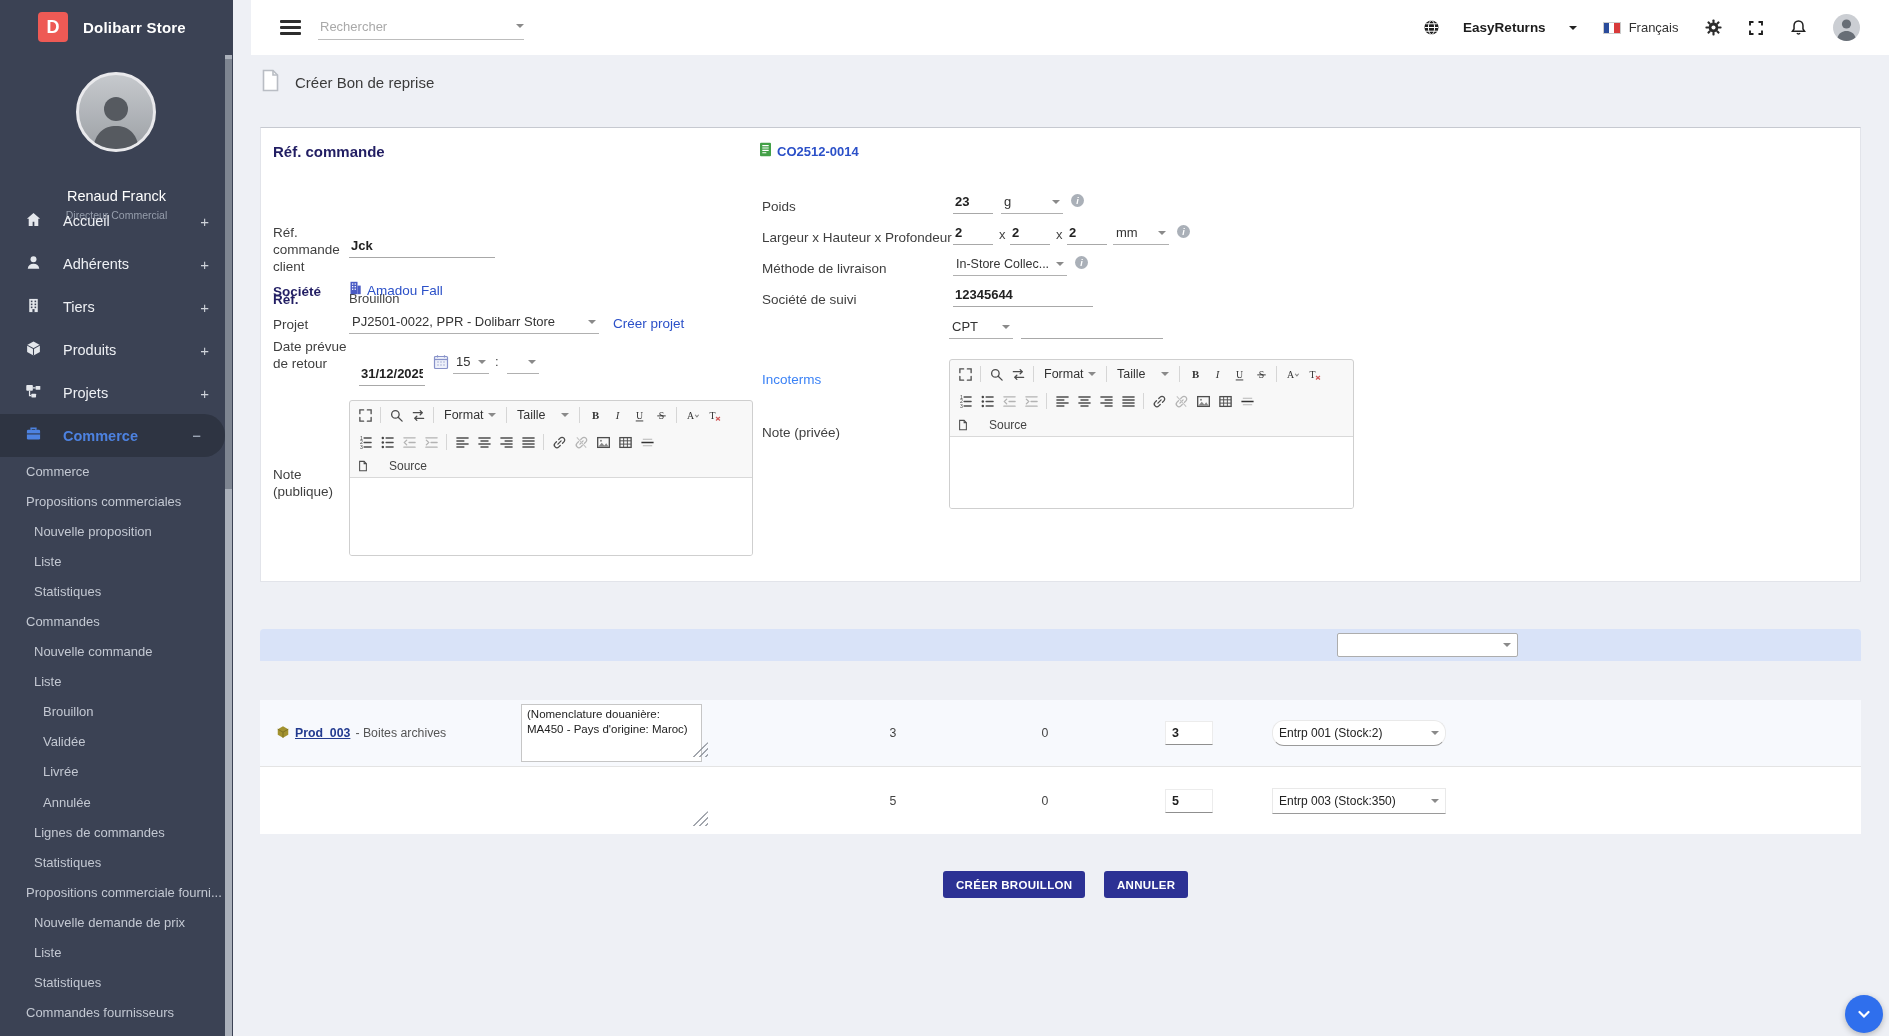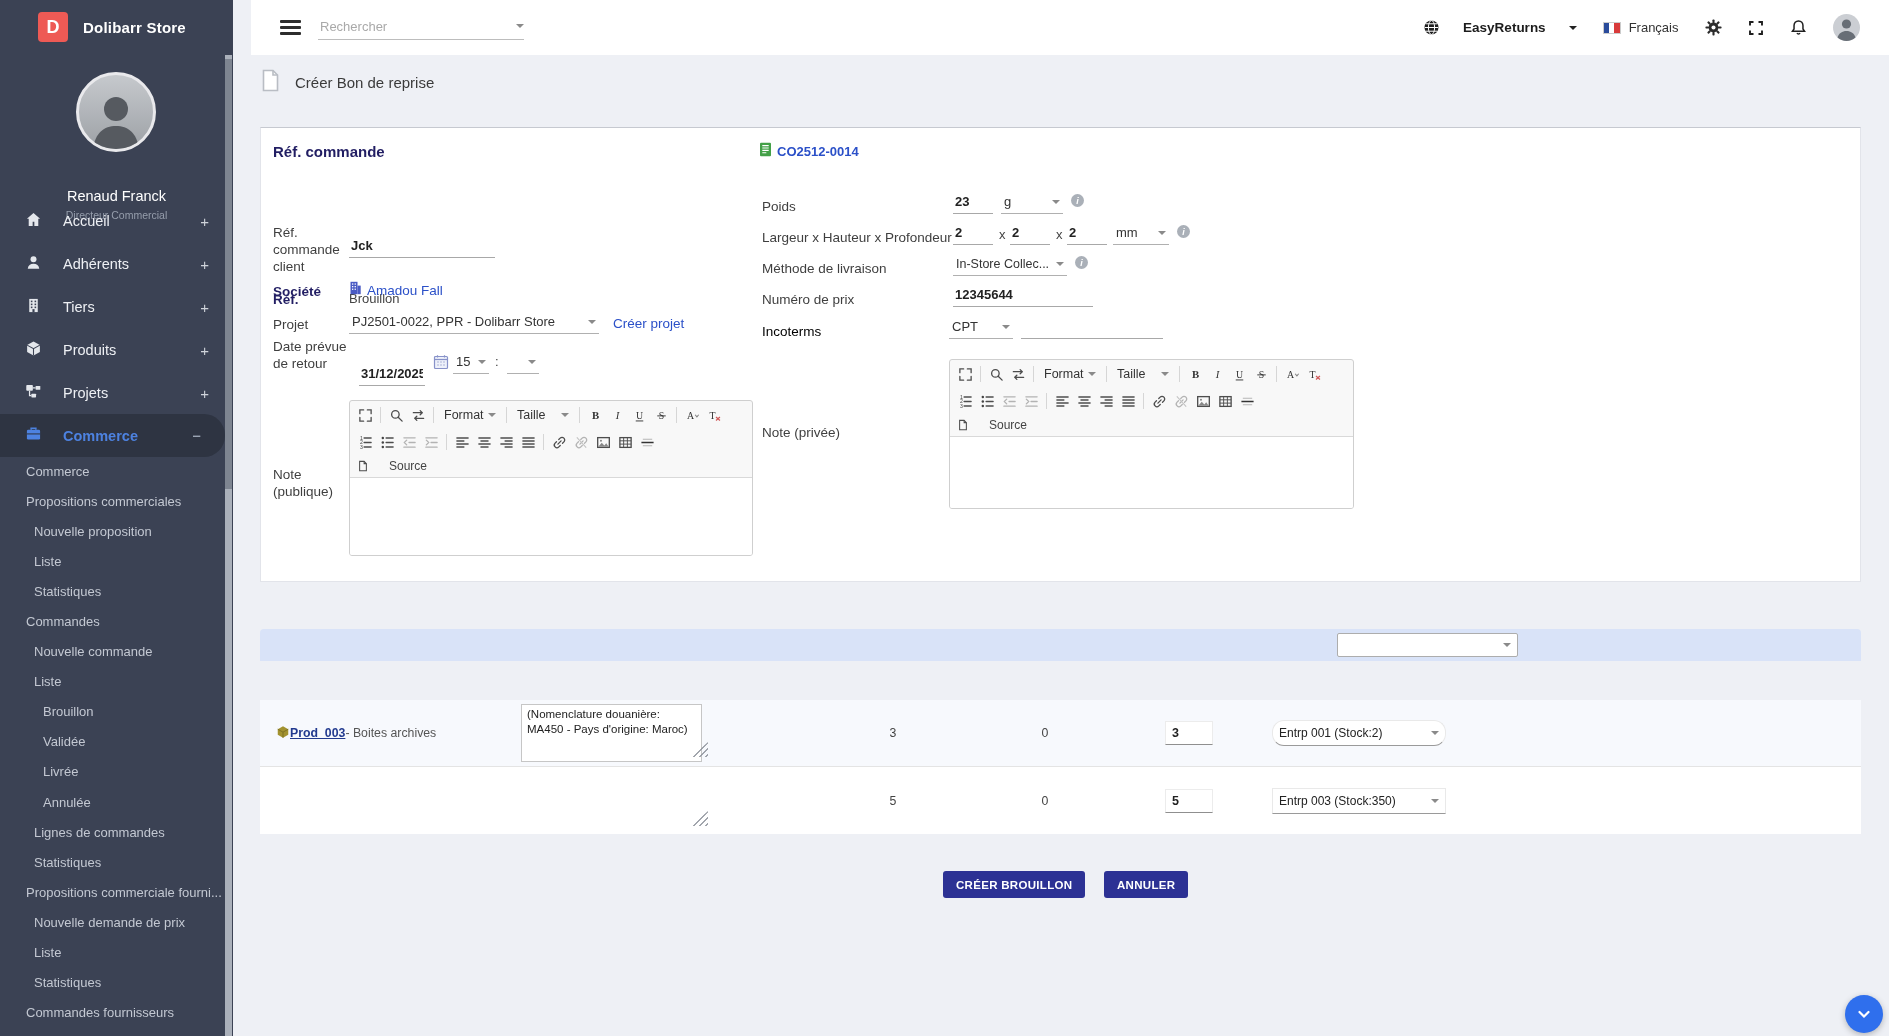--- a/index.html
+++ b/index.html
@@ -58,21 +58,21 @@
 
   
   .content{position:absolute;left:233px;top:55px;width:1656px;height:981px;}
   .page-title-row{position:absolute;left:28px;top:14px;display:flex;align-items:center;gap:15px;}
   .page-title{font-size:15px;color:#3b3b3b;}
   .card{position:absolute;left:27px;top:72px;width:1601px;height:455px;background:#fff;
         border:1px solid #e2e4ea;border-top:1px solid #c6c9d0;}
 
   .lbl{position:absolute;font-size:13.5px;color:#3f3f3f;line-height:17px;}
   .lbl.navy{color:#221e63;font-weight:bold;}
-  .lbl.gray{color:#000000;}
+  .lbl.gray{color:#3b82f6;margin-top:48px;}
   .sec-title{position:absolute;left:12px;top:15px;font-size:15px;font-weight:bold;color:#221e63;}
   .val{position:absolute;font-size:13px;color:#444;}
   .link{color:var(--link-blue,#2b50c8);cursor:pointer;font-size:13.5px;text-decoration:none;}
   .icon-link{position:absolute;display:flex;align-items:center;gap:5px;}
   .uinput{position:absolute;height:24px;border-bottom:1px solid #a8a8a8;}
   .uinput input{border:none;outline:none;background:transparent;width:100%;height:100%;
                 font-size:13px;font-weight:600;color:#222;padding:0 2px;font-family:"Liberation Sans",sans-serif;}
   .uselect{position:absolute;height:24px;border-bottom:1px solid #b0b0b0;display:flex;align-items:center;
            justify-content:space-between;font-size:13px;color:#333;padding:0 3px;cursor:pointer;}
   .caret{width:0;height:0;border-left:4px solid transparent;border-right:4px solid transparent;
@@ -104,21 +104,21 @@
   .band-select{position:absolute;left:1077px;top:4px;width:181px;height:24px;background:#fff;
                border:1px solid #adadad;border-radius:2px;display:flex;align-items:center;
                justify-content:flex-end;padding:0 6px;cursor:pointer;}
   .tbl-head{position:absolute;left:0;top:34px;width:1601px;height:37px;background:#d5e1f5;}
   .th{position:absolute;top:0;height:37px;display:flex;align-items:center;font-size:12.3px;color:#68707c;}
   .tbl-rows{position:absolute;left:0;top:71px;width:1601px;}
   .trow{position:relative;width:1601px;}
   .trow.r0{height:66px;background:#f7f9fd;}
   .trow.r1{height:68px;background:#ffffff;border-top:1px solid #e4e4e4;}
   .cell{position:absolute;display:flex;align-items:center;font-size:12.3px;color:#444;}
-  .prod-cell{left:16px;top:0;height:100%;}
+  .prod-cell{left:16px;top:0;height:100%;gap:5px;}
   .prod-link{font-size:12.3px;font-weight:bold;color:#223a8f;text-decoration:underline;cursor:pointer;}
   .prod-desc{font-size:12.3px;color:#555;}
   .comment-box{position:absolute;left:261px;top:4px;width:181px;height:58px;background:#fff;
                border:1px solid #c6c6c6;font-size:11.5px;line-height:14.5px;color:#222;
                padding:2px 5px;overflow:hidden;cursor:text;}
   .grip{position:absolute;width:18px;height:15px;
         background:repeating-linear-gradient(135deg,#8a8f98 0 1.3px,transparent 1.3px 4.2px);
         clip-path:polygon(100% 0,100% 100%,0 100%);opacity:.8;cursor:nwse-resize;}
   .qty-cell{justify-content:center;top:0;height:100%;}
   .qty-input{position:absolute;left:905px;width:48px;height:24px;background:#fff;border:1px solid #ececec;
@@ -588,21 +588,21 @@
       </div>
       <span class="info" style="left:916px;top:97px;"></span>
 
       <div class="lbl" style="left:501px;top:132px;">Méthode de livraison</div>
       <div class="uselect" style="left:692px;top:124px;width:114px;">
         <span style="font-size:12.5px;">In-Store Collec...</span>
         <span class="caret"></span>
       </div>
       <span class="info" style="left:814px;top:128px;"></span>
 
-      <div class="lbl" style="left:501px;top:163px;">Numéro de prix</div>
+      <div class="lbl" style="left:501px;top:163px;">Société de suivi</div>
       <div class="uinput" style="left:692px;top:155px;width:140px;">
         <input value="12345644" style="">
       </div>
 
       <div class="lbl gray" style="left:501px;top:195px;">Incoterms</div>
       <div class="uselect" style="left:688px;top:187px;width:64px;">
         <span>CPT</span>
         <span class="caret"></span>
       </div>
       <div class="uinput" style="left:760px;top:187px;width:142px;">

